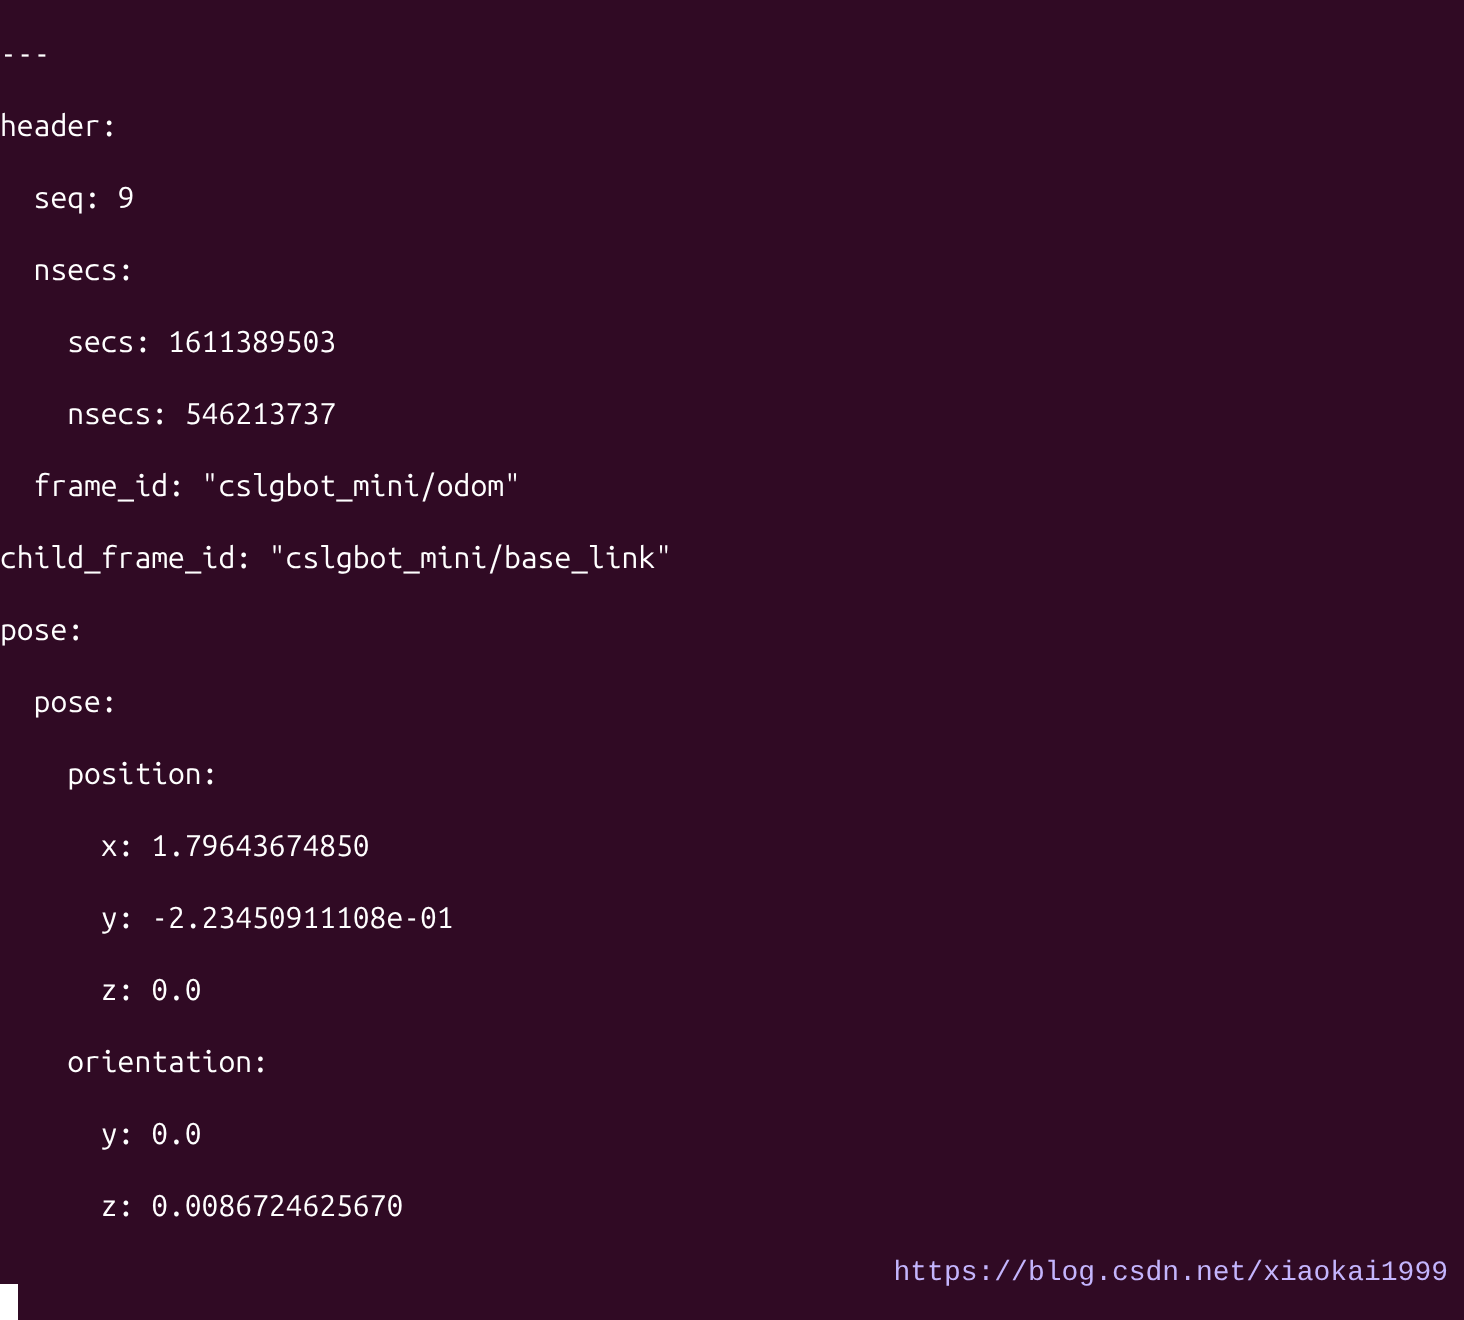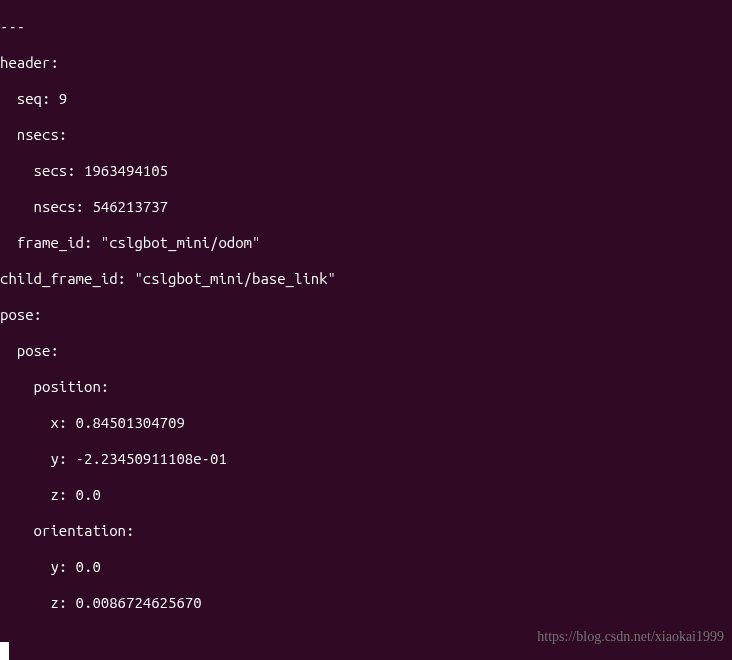--- a/index.html
+++ b/index.html
@@ -20,50 +20,50 @@
       position: relative;
     }
     .terminal {
       white-space: pre;
       padding: 0;
     }
     .watermark {
       position: absolute;
       bottom: 14px;
       right: 8px;
-      color: #737373;
-      font-family: Liberation Serif, serif;
+      color: #c4b5fd;
+      font-family: Liberation Mono, monospace;
       font-size: 14px;
     }
     .cursor {
       position: absolute;
       left: 0;
       bottom: 0;
       width: 9px;
       height: 18px;
       background-color: #ffffff;
       display: inline-block;
     }
   </style>
 </head>
 <body>
 
 <div class="terminal">
 <div>---</div>
 <div>header:</div>
 <div>  seq: 9</div>
 <div>  nsecs:</div>
-<div>    secs: 1963494105</div>
+<div>    secs: 1611389503</div>
 <div>    nsecs: 546213737</div>
 <div>  frame_id: "cslgbot_mini/odom"</div>
 <div>child_frame_id: "cslgbot_mini/base_link"</div>
 <div>pose:</div>
 <div>  pose:</div>
 <div>    position:</div>
-<div>      x: 0.84501304709</div>
+<div>      x: 1.79643674850</div>
 <div>      y: -2.23450911108e-01</div>
 <div>      z: 0.0</div>
 <div>    orientation:</div>
 <div>      y: 0.0</div>
 <div>      z: 0.0086724625670</div>
 
 
 
 
 

